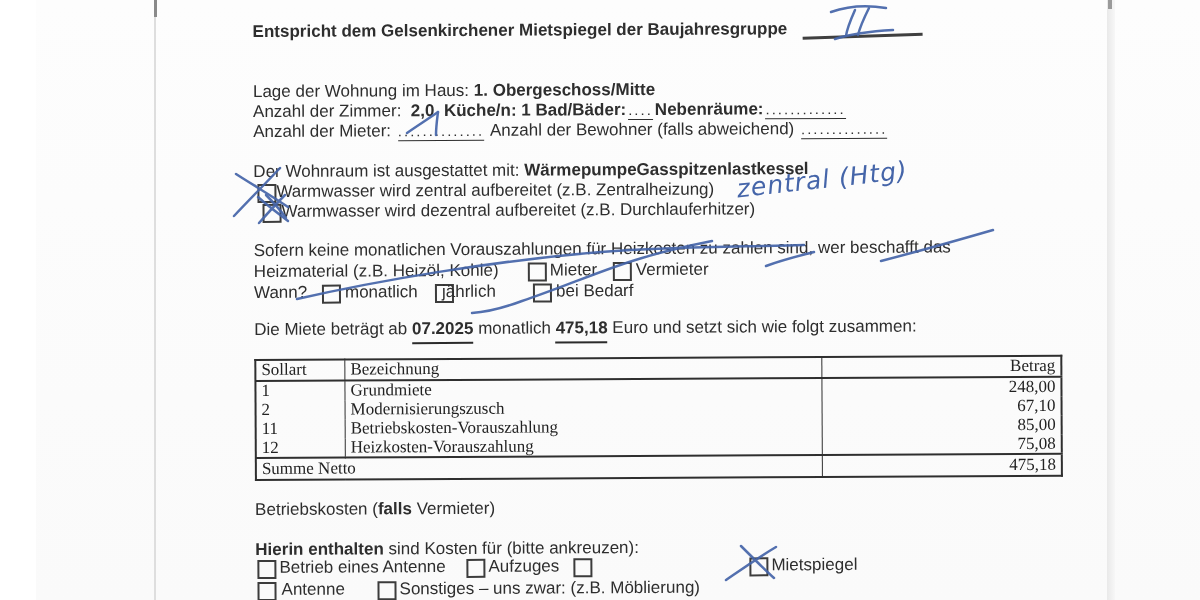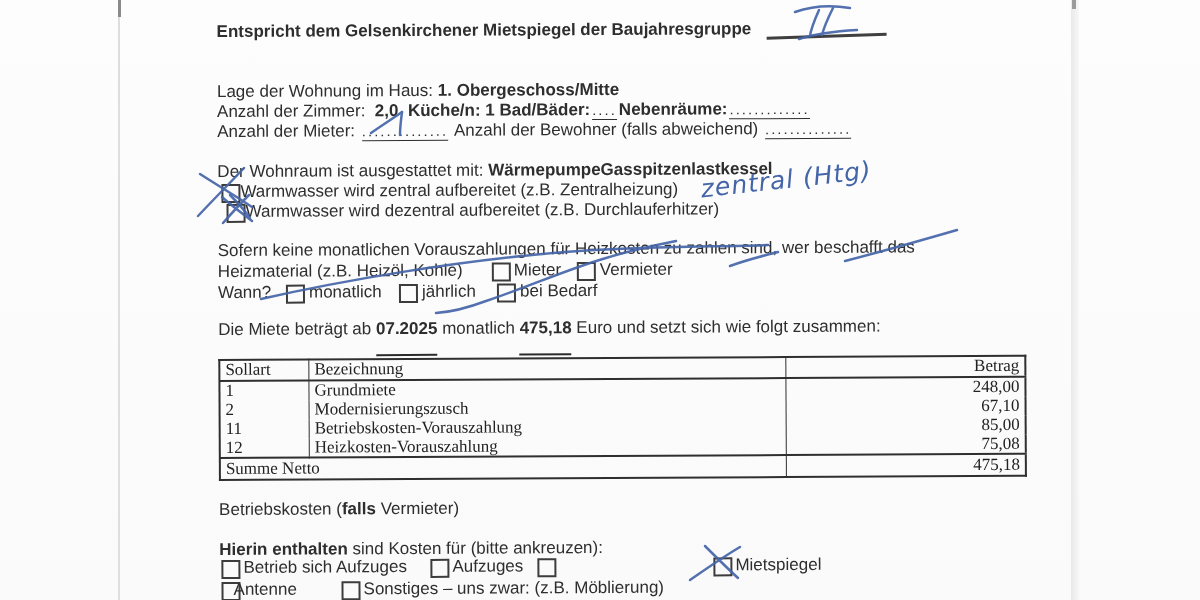--- a/index.html
+++ b/index.html
@@ -1,31 +1,31 @@
 <!DOCTYPE html>
 <html><head>
 <meta charset="utf-8">
 <style>
   html,body{margin:0;padding:0;}
   body{width:1200px;height:600px;overflow:hidden;background:#ffffff;
        font-family:"Liberation Sans",sans-serif;color:#2e2e2e;}
-  .page{position:absolute;inset:0;background:linear-gradient(180deg,#fdfdfd,#fafafa);}
+  .page{position:absolute;inset:0;background:linear-gradient(180deg,#fdfdfd,#fafafa);margin-left:36px;}
   .edge-left{position:absolute;left:118px;top:0;width:2px;height:600px;background:#dedede;}
   .edge-left-dark{position:absolute;left:118px;top:0;width:3px;height:17px;background:#8a8a8a;}
   .edge-right{position:absolute;left:1071px;top:0;width:8px;height:600px;
               background:linear-gradient(90deg,#e9e9e9,#f7f7f7);}
   .edge-right-dark{position:absolute;left:1072px;top:0;width:4px;height:9px;background:#9a9a9a;}
   .content{position:absolute;inset:0;transform:rotate(-0.3deg);transform-origin:600px 300px;}
   .line{position:absolute;font-size:17px;line-height:20px;white-space:pre;}
   .b{font-weight:bold;}
   .abs{position:absolute;white-space:pre;font-size:17px;line-height:20px;}
   .cb{position:absolute;width:15px;height:15px;border:2px solid #3c3c3c;background:transparent;}
   .dots{display:inline-block;letter-spacing:2px;font-size:15px;line-height:18px;
         border-bottom:1.6px solid #2e2e2e;margin:0 2px;vertical-align:baseline;}
-  .uval{font-weight:bold;border-bottom:2.2px solid #2b2b2b;padding-bottom:16px;}
+  .uval{font-weight:bold;border-bottom:2.2px solid #2b2b2b;padding-bottom:4px;}
   .blankline{position:absolute;border-top:3px solid #3f3f3f;transform:rotate(-1.6deg);}
   .hand{position:absolute;font-family:"DejaVu Sans",sans-serif;font-style:italic;
         color:#4565a9;white-space:pre;}
   .ink{position:absolute;left:0;top:0;pointer-events:none;z-index:6;}
   table.rent{position:absolute;left:218px;top:357px;width:772px;border-collapse:collapse;
              font-family:"Liberation Serif","DejaVu Serif",serif;font-size:17px;color:#222;
              border:2px solid #2f2f2f;table-layout:fixed;}
   table.rent td,table.rent th{padding:0 5px;line-height:18.5px;font-weight:normal;text-align:left;}
   table.rent thead tr{border-bottom:2px solid #2f2f2f;height:21px;}
   table.rent tfoot tr{border-top:2px solid #2f2f2f;height:22px;}
@@ -68,21 +68,21 @@
     <div class="line" style="left:218px;top:260px;">Heizmaterial (z.B. Heizöl, Kohle)</div>
     <span class="cb" style="left:492px;top:262px;"></span>
     <div class="abs" style="left:514px;top:260px;">Mieter</div>
     <span class="cb" style="left:577px;top:262px;"></span>
     <div class="abs" style="left:600px;top:260px;">Vermieter</div>
 
     <div class="line" style="left:218px;top:281px;">Wann?</div>
     <span class="cb" style="left:286px;top:283px;"></span>
     <div class="abs" style="left:309px;top:281px;">monatlich</div>
     <span class="cb" style="left:399px;top:283px;"></span>
-    <div class="abs" style="left:422px;top:281px;">jährlich</div>
+    <div class="abs" style="left:406px;top:281px;">jährlich</div>
     <span class="cb" style="left:497px;top:283px;"></span>
     <div class="abs" style="left:520px;top:281px;">bei Bedarf</div>
 
     <div class="line" style="left:218px;top:318px;"><span>Die Miete beträgt ab </span><span class="uval">07.2025</span><span> monatlich </span><span class="uval">475,18</span><span> Euro und setzt sich wie folgt zusammen:</span></div>
 
     <table class="rent">
       <thead>
         <tr>
           <th class="c1">Sollart</th>
           <th class="c2">Bezeichnung</th>
@@ -117,29 +117,29 @@
           <td class="c3 b">475,18</td>
         </tr>
       </tfoot>
     </table>
 
     <div class="line" style="left:218px;top:498px;"><span>Betriebskosten (</span><span class="b">falls</span><span> Vermieter)</span></div>
 
     <div class="line" style="left:218px;top:538px;"><span class="b">Hierin enthalten</span><span> sind Kosten für (bitte ankreuzen):</span></div>
 
     <span class="cb" style="left:220px;top:558px;"></span>
-    <div class="abs" style="left:242px;top:556px;">Betrieb sich Aufzuges</div>
+    <div class="abs" style="left:242px;top:556px;">Betrieb eines Antenne</div>
     <span class="cb" style="left:429px;top:558px;"></span>
     <div class="abs" style="left:451px;top:556px;">Aufzuges</div>
     <span class="cb" style="left:536px;top:558px;"></span>
     <span class="cb" style="left:712px;top:558px;"></span>
     <div class="abs" style="left:734px;top:556px;">Mietspiegel</div>
 
     <span class="cb" style="left:220px;top:580px;"></span>
-    <div class="abs" style="left:232px;top:578px;">Antenne</div>
+    <div class="abs" style="left:244px;top:578px;">Antenne</div>
     <span class="cb" style="left:340px;top:580px;"></span>
     <div class="abs" style="left:362px;top:578px;">Sonstiges – uns zwar: (z.B. Möblierung)</div>
   </div>
 
   <svg class="ink" width="1200" height="600" viewBox="0 0 1200 600">
     <g stroke="#4565a9" stroke-width="2.5" fill="none" stroke-linecap="round" opacity="0.92">
       <g>
         <path d="M795,12 C812,6 832,5 850,8"></path>
         <path d="M819,10 C815,19 811,28 810,36"></path>
         <path d="M833,8 C828,18 824,27 822,35"></path>

